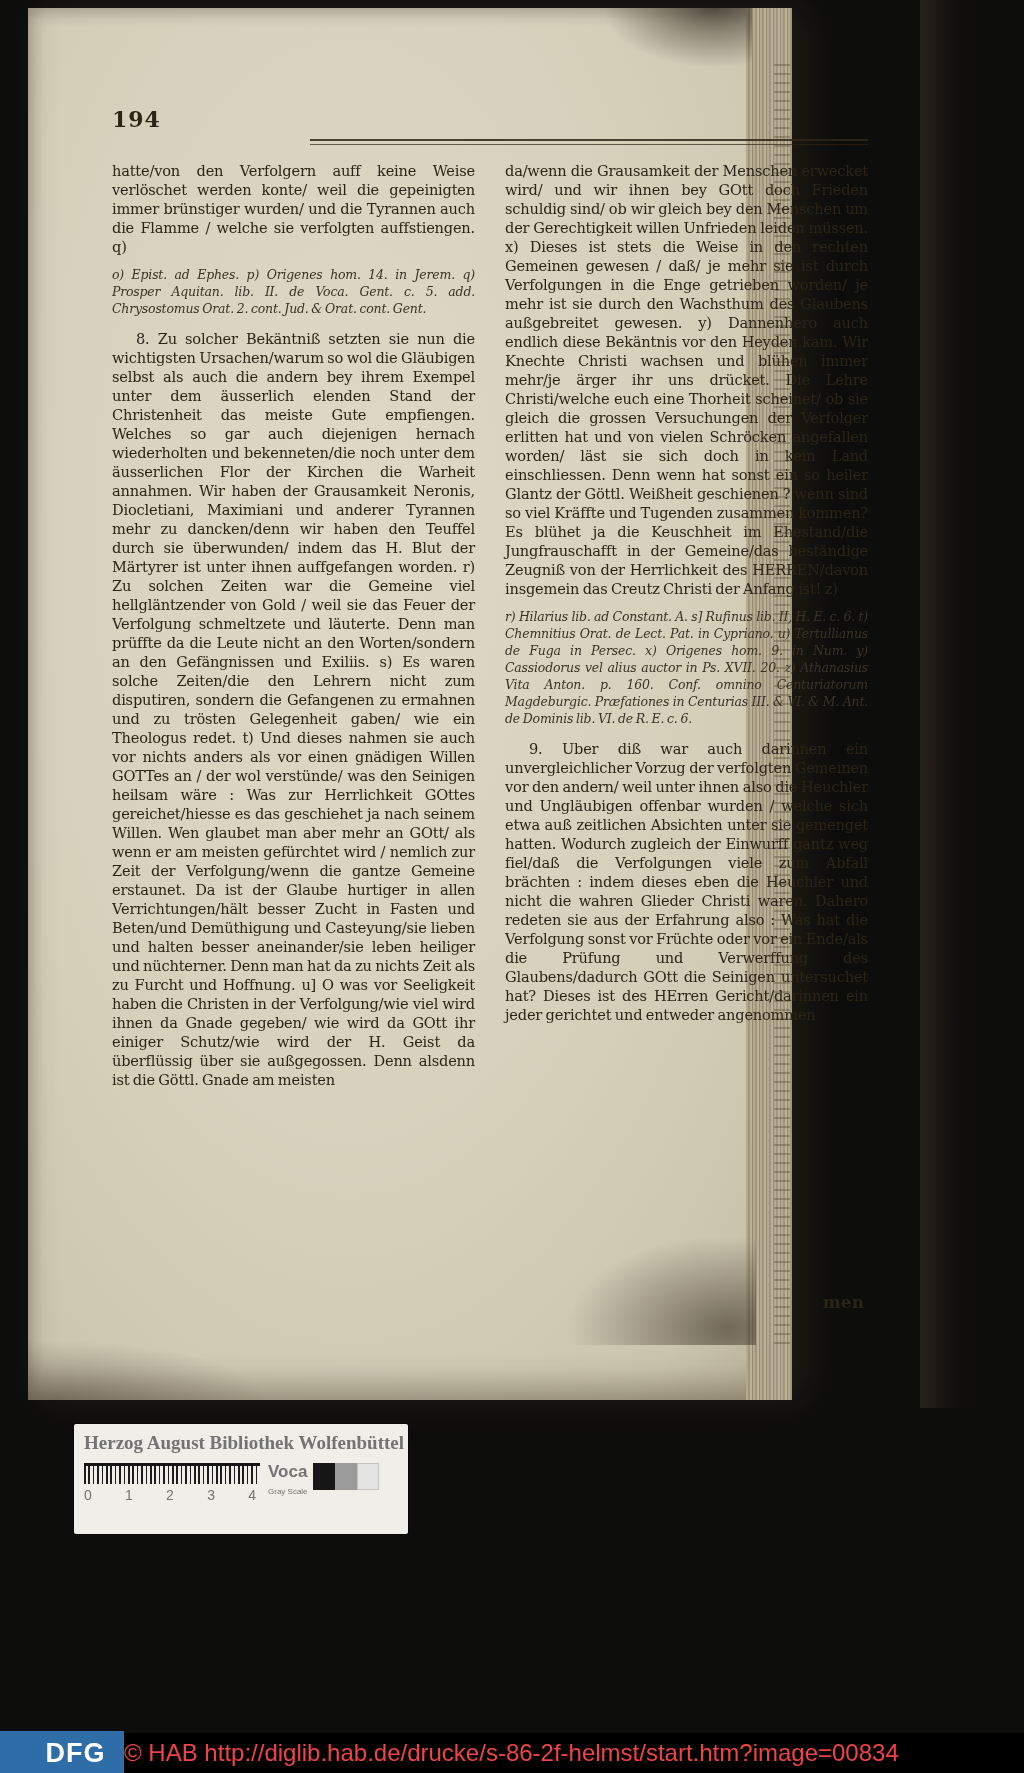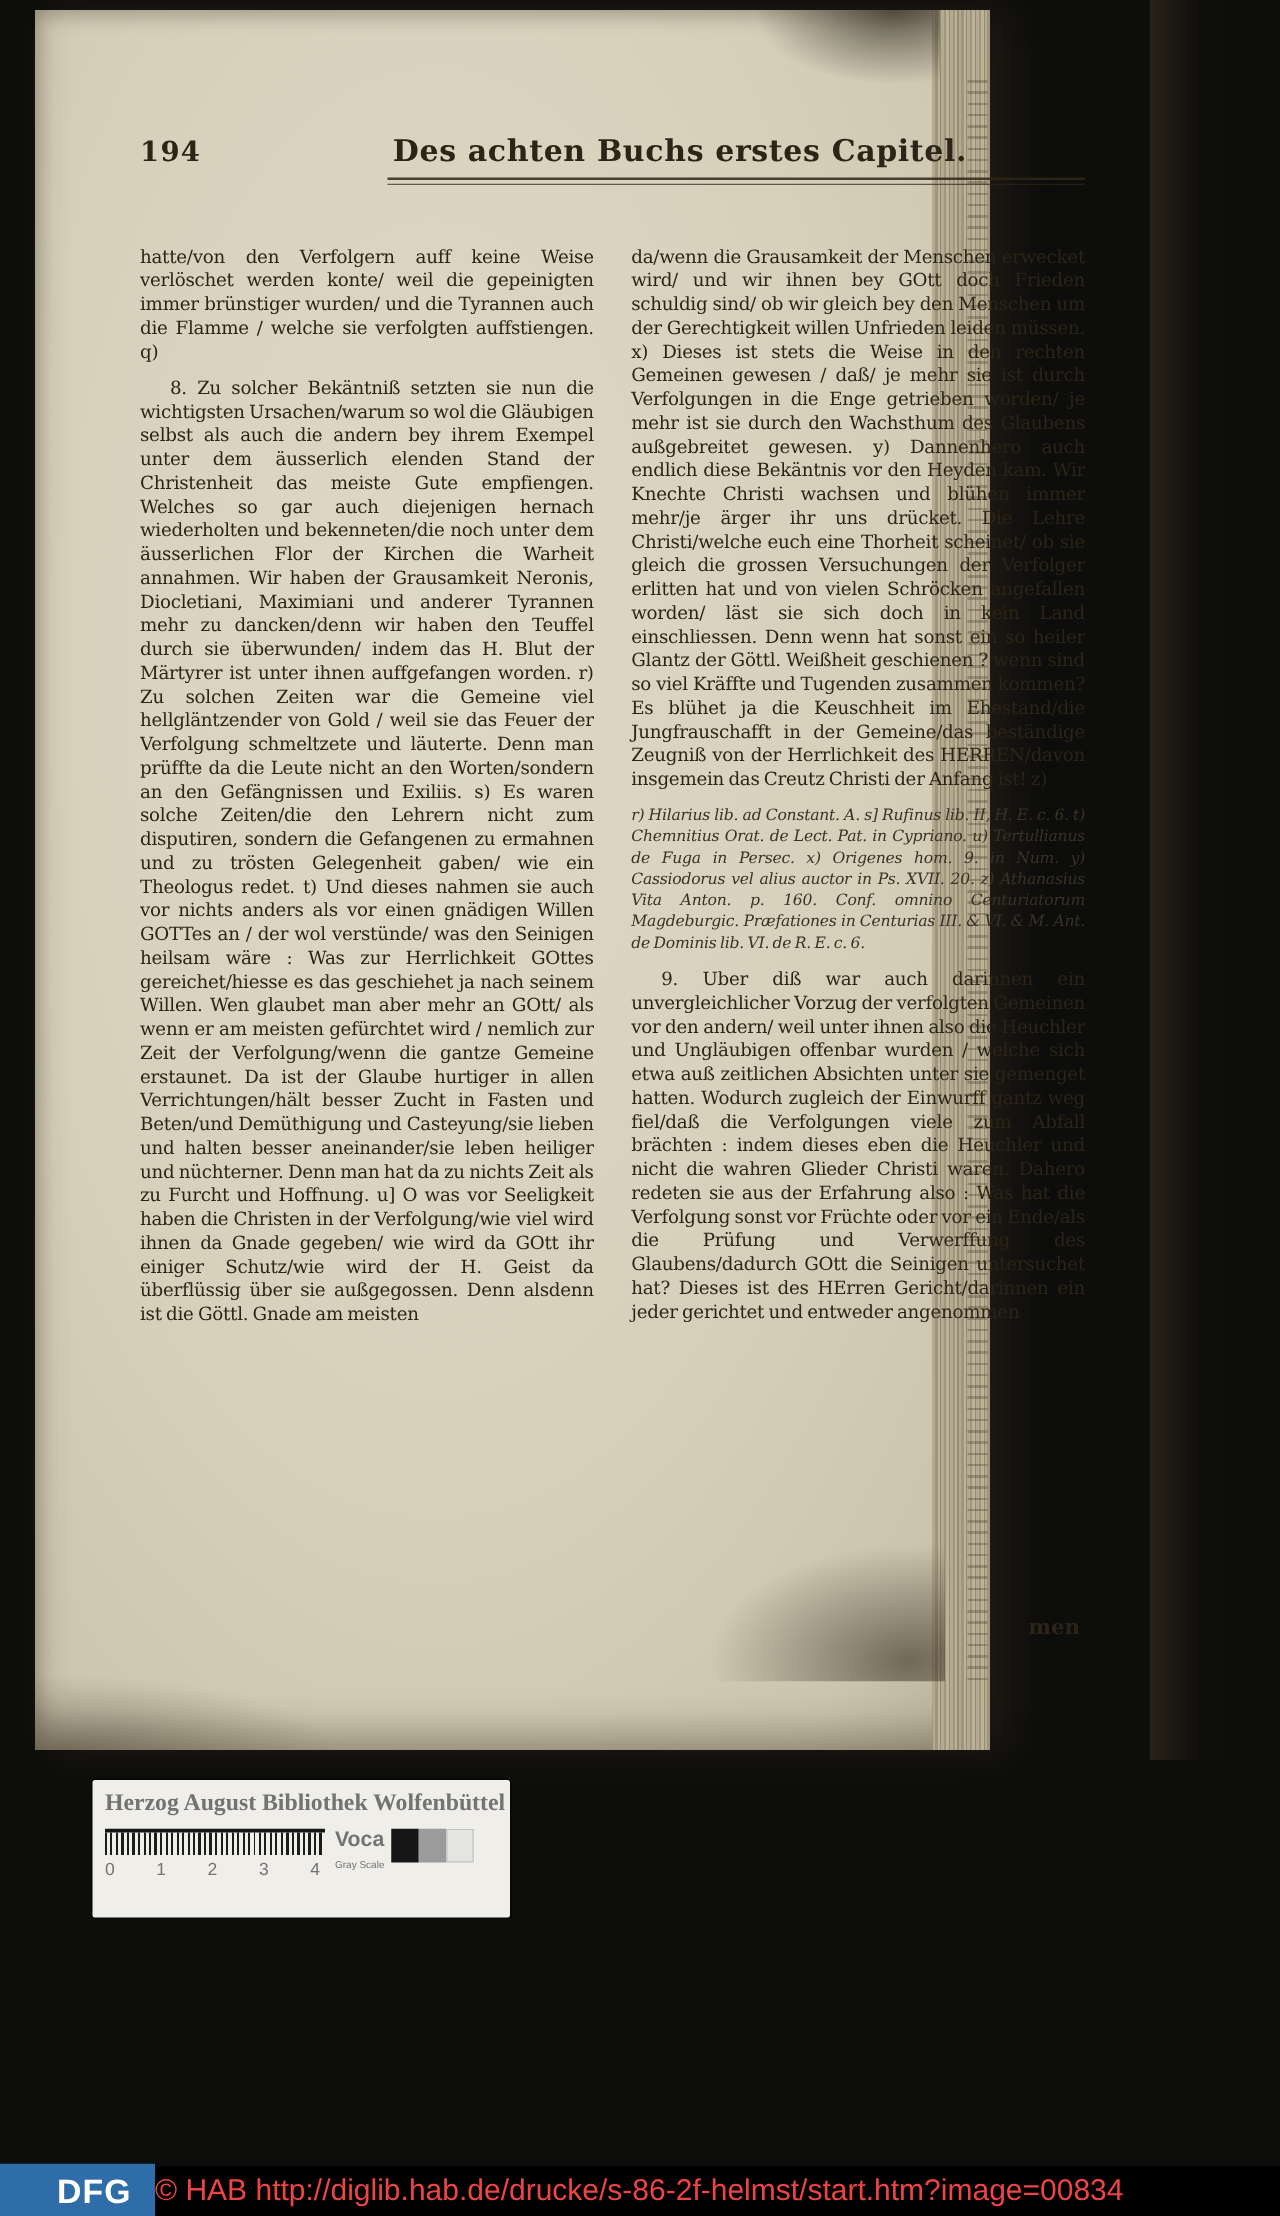--- a/index.html
+++ b/index.html
@@ -34,21 +34,21 @@
     background:linear-gradient(90deg,rgba(110,90,60,.28),rgba(30,25,18,.12) 55%,transparent);}
   
   .page-inner{position:absolute;left:84px;top:98px;width:756px;color:#2c2416;}
   .page-head{display:flex;align-items:baseline;}
   .page-number{font-size:22px;font-weight:bold;width:120px;letter-spacing:1px;}
   .running-title{flex:1;text-align:center;font-size:24px;font-weight:bold;letter-spacing:.5px;
     transform:translateX(-6px);}
   .header-rule{margin:7px 0 16px 198px;height:3px;
     border-top:2.5px solid rgba(48,38,22,.85);border-bottom:1.5px solid rgba(48,38,22,.7);}
   .columns{display:flex;gap:30px;height:1130px;overflow:hidden;}
-  .col{width:363px;text-align:justify;margin-top:32px;}
+  .col{width:363px;text-align:justify;}
   .col p{margin:0 0 10px 0;font-size:14.6px;line-height:19px;letter-spacing:-.2px;word-spacing:-1px;}
   .col p.indent{text-indent:24px;}
   .col p.footnote{font-size:12.5px;line-height:17px;font-style:italic;color:#3a3226;margin:6px 0 12px 0;}
   .catchword{position:absolute;right:4px;top:1186px;font-size:17px;font-weight:bold;}
   
   .card{
     position:absolute;left:74px;top:1424px;width:334px;height:110px;
     background:#efeee8;border-radius:2px;box-shadow:0 0 0 1px rgba(0,0,0,.4);
     box-sizing:border-box;padding:8px 10px 0 10px;color:#737373;
   }
@@ -82,27 +82,27 @@
 
 <div class="scan">
   <div class="fore-edge"></div>
   <div class="stain tr"></div>
   <div class="stain br"></div>
   <div class="stain bl"></div>
 
   <div class="page-inner">
     <div class="page-head">
       <span class="page-number">194</span>
-      <span class="running-title">Des achten Buchs erstes Capitel.</span>
     </div>
     <div class="header-rule"></div>
 
     <div class="columns">
       <div class="col">
         <p class="body">hatte/von den Verfolgern auff keine Weise verlöschet werden konte/ weil die gepeinigten immer brünstiger wurden/ und die Tyrannen auch die Flamme / welche sie verfolgten auffstiengen.   q)</p>
+        <p class="footnote">o) Epist. ad Ephes.   p) Origenes hom. 14. in Jerem.   q) Prosper Aquitan. lib. II. de Voca. Gent. c. 5. add. Chrysostomus Orat. 2. cont. Jud. &amp; Orat. cont. Gent.</p>
         <p class="body indent">8. Zu solcher Bekäntniß setzten sie nun die wichtigsten Ursachen/warum so wol die Gläubigen selbst als auch die andern bey ihrem Exempel unter dem äusserlich elenden Stand der Christenheit das meiste Gute empfiengen. Welches so gar auch diejenigen hernach wiederholten und bekenneten/die noch unter dem äusserlichen Flor der Kirchen die Warheit annahmen. Wir haben der Grausamkeit Neronis, Diocletiani, Maximiani und anderer Tyrannen mehr zu dancken/denn wir haben den Teuffel durch sie überwunden/ indem das H. Blut der Märtyrer ist unter ihnen auffgefangen worden. r) Zu solchen Zeiten war die Gemeine viel hellgläntzender von Gold / weil sie das Feuer der Verfolgung schmeltzete und läuterte. Denn man prüffte da die Leute nicht an den Worten/sondern an den Gefängnissen und Exiliis. s) Es waren solche Zeiten/die den Lehrern nicht zum disputiren, sondern die Gefangenen zu ermahnen und zu trösten Gelegenheit gaben/ wie ein Theologus redet. t) Und dieses nahmen sie auch vor nichts anders als vor einen gnädigen Willen GOTTes an / der wol verstünde/ was den Seinigen heilsam wäre : Was zur Herrlichkeit GOttes gereichet/hiesse es das geschiehet ja nach seinem Willen. Wen glaubet man aber mehr an GOtt/ als wenn er am meisten gefürchtet wird / nemlich zur Zeit der Verfolgung/wenn die gantze Gemeine erstaunet. Da ist der Glaube hurtiger in allen Verrichtungen/hält besser Zucht in Fasten und Beten/und Demüthigung und Casteyung/sie lieben und halten besser aneinander/sie leben heiliger und nüchterner. Denn man hat da zu nichts Zeit als zu Furcht und Hoffnung. u] O was vor Seeligkeit haben die Christen in der Verfolgung/wie viel wird ihnen da Gnade gegeben/ wie wird da GOtt ihr einiger Schutz/wie wird der H. Geist da überflüssig über sie außgegossen. Denn alsdenn ist die Göttl. Gnade am meisten</p>
       </div>
       <div class="col">
         <p class="body">da/wenn die Grausamkeit der Menschen erwecket wird/ und wir ihnen bey GOtt doch Frieden schuldig sind/ ob wir gleich bey den Menschen um der Gerechtigkeit willen Unfrieden leiden müssen. x) Dieses ist stets die Weise in den rechten Gemeinen gewesen / daß/ je mehr sie ist durch Verfolgungen in die Enge getrieben worden/ je mehr ist sie durch den Wachsthum des Glaubens außgebreitet gewesen. y) Dannenhero auch endlich diese Bekäntnis vor den Heyden kam. Wir Knechte Christi wachsen und blühen immer mehr/je ärger ihr uns drücket. Die Lehre Christi/welche euch eine Thorheit scheinet/ ob sie gleich die grossen Versuchungen der Verfolger erlitten hat und von vielen Schröcken angefallen worden/ läst sie sich doch in kein Land einschliessen. Denn wenn hat sonst ein so heiler Glantz der Göttl. Weißheit geschienen ? wenn sind so viel Kräffte und Tugenden zusammen kommen? Es blühet ja die Keuschheit im Ehestand/die Jungfrauschafft in der Gemeine/das beständige Zeugniß von der Herrlichkeit des HERREN/davon insgemein das Creutz Christi der Anfang ist!   z)</p>
         <p class="footnote">r) Hilarius lib. ad Constant. A.   s] Rufinus lib. II, H. E. c. 6.   t) Chemnitius Orat. de Lect. Pat. in Cypriano.   u) Tertullianus de Fuga in Persec.   x) Origenes hom. 9. in Num.   y) Cassiodorus vel alius auctor in Ps. XVII. 20.   z) Athanasius Vita Anton. p. 160. Conf. omnino Centuriatorum Magdeburgic. Præfationes in Centurias III. &amp; VI. &amp; M. Ant. de Dominis lib. VI. de R. E. c. 6.</p>
         <p class="body indent">9. Uber diß war auch darinnen ein unvergleichlicher Vorzug der verfolgten Gemeinen vor den andern/ weil unter ihnen also die Heuchler und Ungläubigen offenbar wurden / welche sich etwa auß zeitlichen Absichten unter sie gemenget hatten. Wodurch zugleich der Einwurff gantz weg fiel/daß die Verfolgungen viele zum Abfall brächten : indem dieses eben die Heuchler und nicht die wahren Glieder Christi waren. Dahero redeten sie aus der Erfahrung also : Was hat die Verfolgung sonst vor Früchte oder vor ein Ende/als die Prüfung und Verwerffung des Glaubens/dadurch GOtt die Seinigen untersuchet hat? Dieses ist des HErren Gericht/darinnen ein jeder gerichtet und entweder angenommen</p>
       </div>
     </div>
 
     <div class="catchword">men</div>

